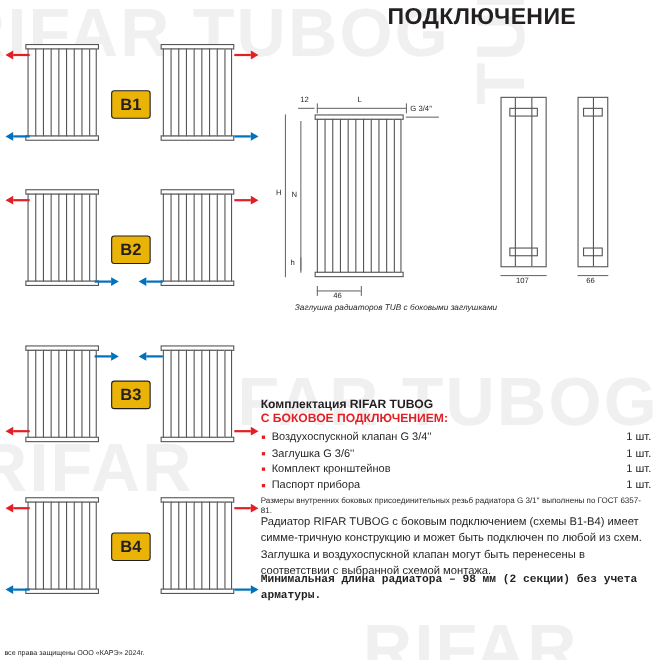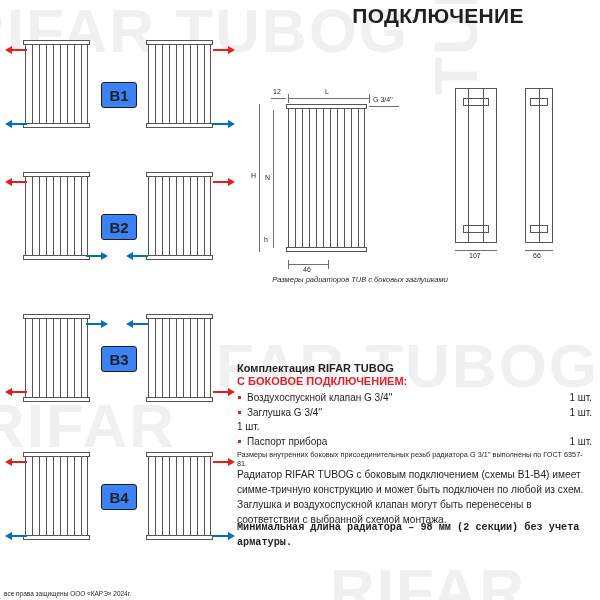--- a/index.html
+++ b/index.html
@@ -30,21 +30,21 @@
   .arrow{position:absolute;height:0;}
   .arrow .shaft{position:absolute;top:50%;height:2px;transform:translateY(-50%);}
   .arrow .head{position:absolute;top:50%;width:0;height:0;transform:translateY(-50%);border-top:4px solid transparent;border-bottom:4px solid transparent;}
   .arrow.red .shaft{background:#e31e24;}
   .arrow.red .head{border-left:7px solid #e31e24;}
   .arrow.red.left .head{border-left:none;border-right:7px solid #e31e24;}
   .arrow.blue .shaft{background:#0071bc;}
   .arrow.blue .head{border-left:7px solid #0071bc;}
   .arrow.blue.left .head{border-left:none;border-right:7px solid #0071bc;}
 
-  .badge{position:absolute;border:1.5px solid #231f20;border-radius:3px;background:#3b82f6;
+  .badge{position:absolute;border:1.5px solid #231f20;border-radius:3px;background:#eab308;
          font-size:15px;font-weight:bold;color:#231f20;display:flex;align-items:center;justify-content:center;}
 
   
   .tech{position:absolute;left:245px;top:88px;width:200px;height:190px;}
   .tline{position:absolute;background:#6d6e71;}
   .tlabel{position:absolute;font-size:7px;color:#231f20;}
   .caption{position:absolute;left:250px;top:275px;width:220px;text-align:center;font-size:7.5px;font-style:italic;color:#231f20;}
 
   .front{position:absolute;left:455px;top:88px;}
   .fcap{position:absolute;font-size:7px;color:#231f20;}
@@ -314,21 +314,21 @@
   <div class="tlabel" style="left:20px;top:86px;">N</div>
 
   <div class="tline" style="left:28px;top:146px;width:1px;height:14px;"></div>
   <div class="tlabel" style="left:19px;top:148px;">h</div>
 
   <div class="tline" style="left:43px;top:176px;width:40px;height:1px;"></div>
   <div class="tline" style="left:43px;top:172px;width:1px;height:9px;"></div>
   <div class="tline" style="left:83px;top:172px;width:1px;height:9px;"></div>
   <div class="tlabel" style="left:58px;top:178px;">46</div>
 </div>
-<div class="caption">Размеры радиаторов TUB с боковых заглушками</div>
+<div class="caption">Заглушка радиаторов TUB с боковыми заглушками</div>
 
 <div class="front">
 
   <div style="position:absolute;left:0;top:0;width:42px;height:155px;border:1px solid #555;background:#fff;box-sizing:border-box;"></div>
   <div style="position:absolute;left:13px;top:1px;width:1px;height:153px;background:#555;"></div>
   <div style="position:absolute;left:28px;top:1px;width:1px;height:153px;background:#555;"></div>
   <div style="position:absolute;left:8px;top:10px;width:26px;height:8px;border:1px solid #555;box-sizing:border-box;"></div>
   <div style="position:absolute;left:8px;top:137px;width:26px;height:8px;border:1px solid #555;box-sizing:border-box;"></div>
 
   <div style="position:absolute;left:70px;top:0;width:28px;height:155px;border:1px solid #555;background:#fff;box-sizing:border-box;"></div>
@@ -344,24 +344,25 @@
 
 <div class="txt kit-t1">Комплектация RIFAR TUBOG</div>
 <div class="txt kit-t2">С БОКОВОЕ ПОДКЛЮЧЕНИЕМ:</div>
 
 <div class="kit-list">
   <div class="kit-row">
     <span class="nm">Воздухоспускной клапан G 3/4''</span>
     <span class="qt">1 шт.</span>
   </div>
   <div class="kit-row">
-    <span class="nm">Заглушка G 3/4''</span>
+    <span class="nm">Заглушка G 3/6''</span>
     <span class="qt">1 шт.</span>
   </div>
   <div class="kit-row">
+    <span class="nm">Комплект кронштейнов</span>
     <span class="qt">1 шт.</span>
   </div>
   <div class="kit-row">
     <span class="nm">Паспорт прибора</span>
     <span class="qt">1 шт.</span>
   </div>
 </div>
 
 <div class="note">Размеры внутренних боковых присоединительных резьб радиатора G 3/1'' выполнены по ГОСТ 6357-81.</div>
 <div class="para p1">Радиатор RIFAR TUBOG с боковым подключением (схемы B1-B4) имеет симме-тричную конструкцию и может быть подключен по любой из схем. Заглушка и воздухоспускной клапан могут быть перенесены в соответствии с выбранной схемой монтажа.</div>

